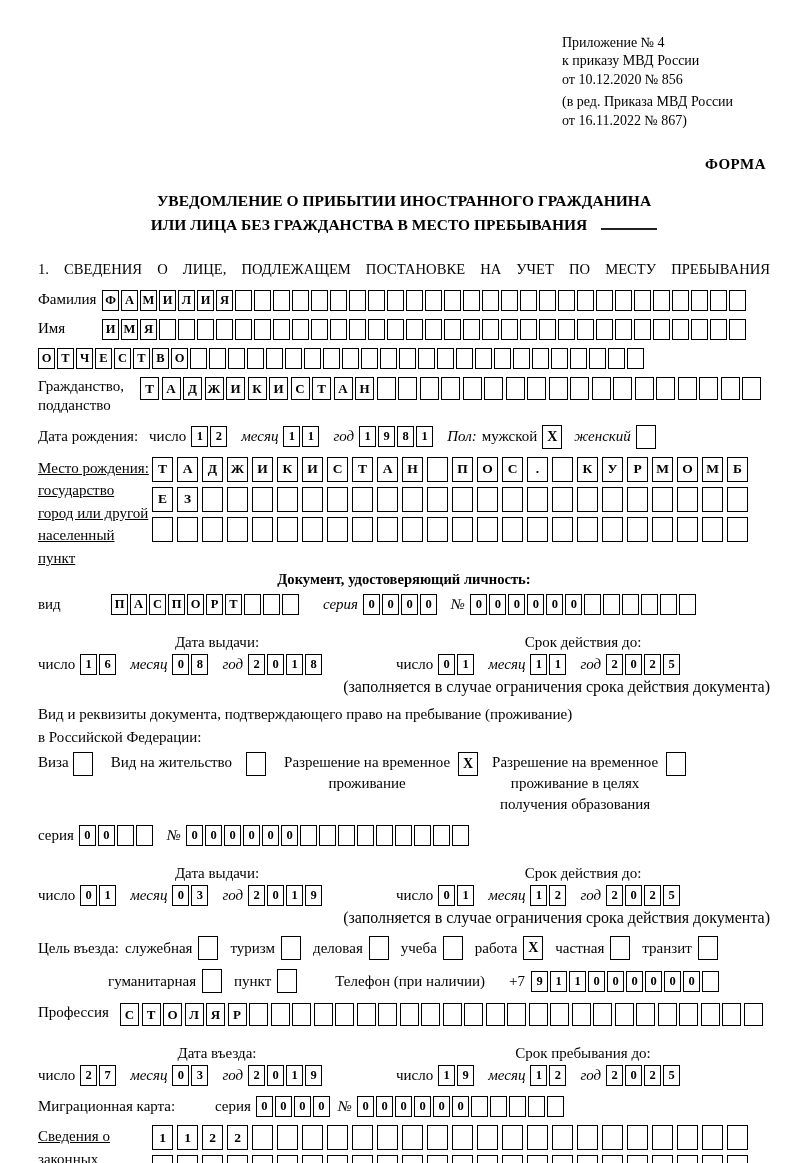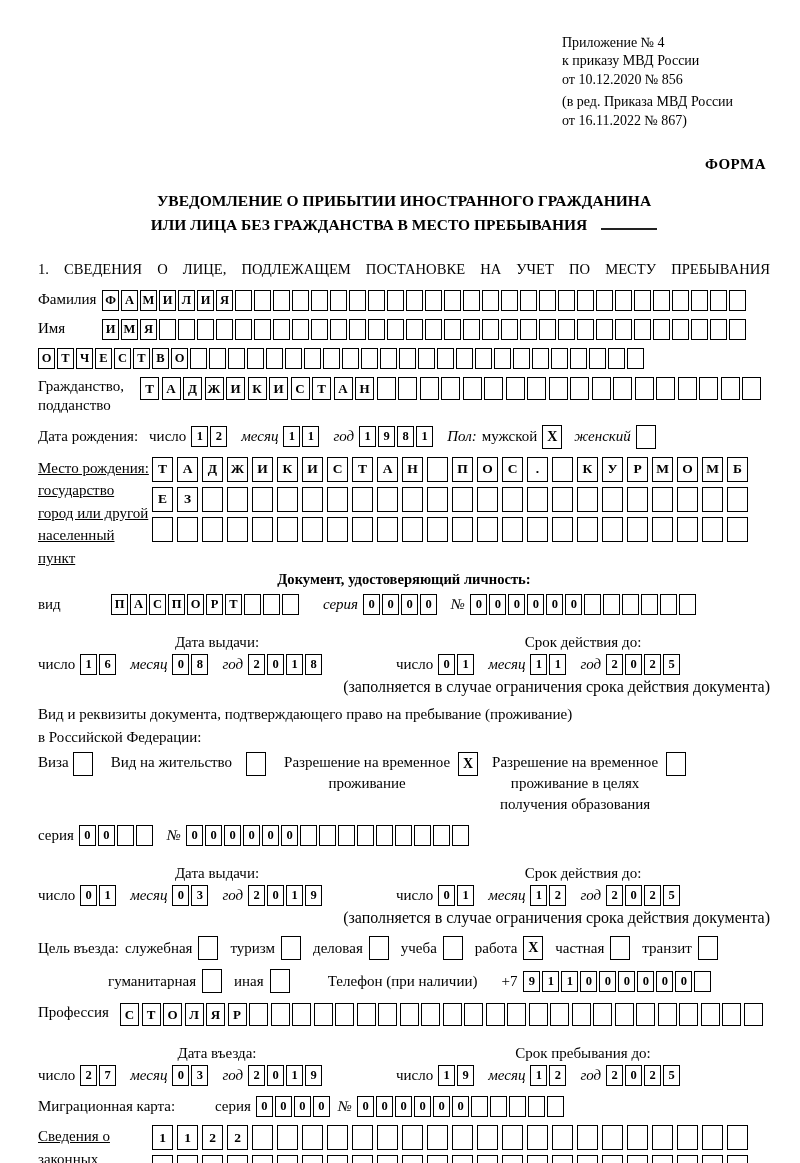--- a/index.html
+++ b/index.html
@@ -561,21 +561,21 @@
     <span class="pl">работа</span>
     <span class="chk">X</span>
     <span class="pl">частная</span>
     <span class="chk"></span>
     <span class="pl">транзит</span>
     <span class="chk"></span>
   </div>
   <div class="purpose-line" style="padding-left:70px">
     <span class="pl">гуманитарная</span>
     <span class="chk"></span>
-    <span class="pl">иная</span>
+    <span class="pl">пункт</span>
     <span class="chk"></span>
     <span class="pl" style="margin-left:26px">Телефон (при наличии)</span>
     <span class="pl" style="margin-left:18px">+7</span>
     <span class="boxes s">
         <span class="cell">9</span>
         <span class="cell">1</span>
         <span class="cell">1</span>
         <span class="cell">0</span>
         <span class="cell">0</span>
         <span class="cell">0</span>

